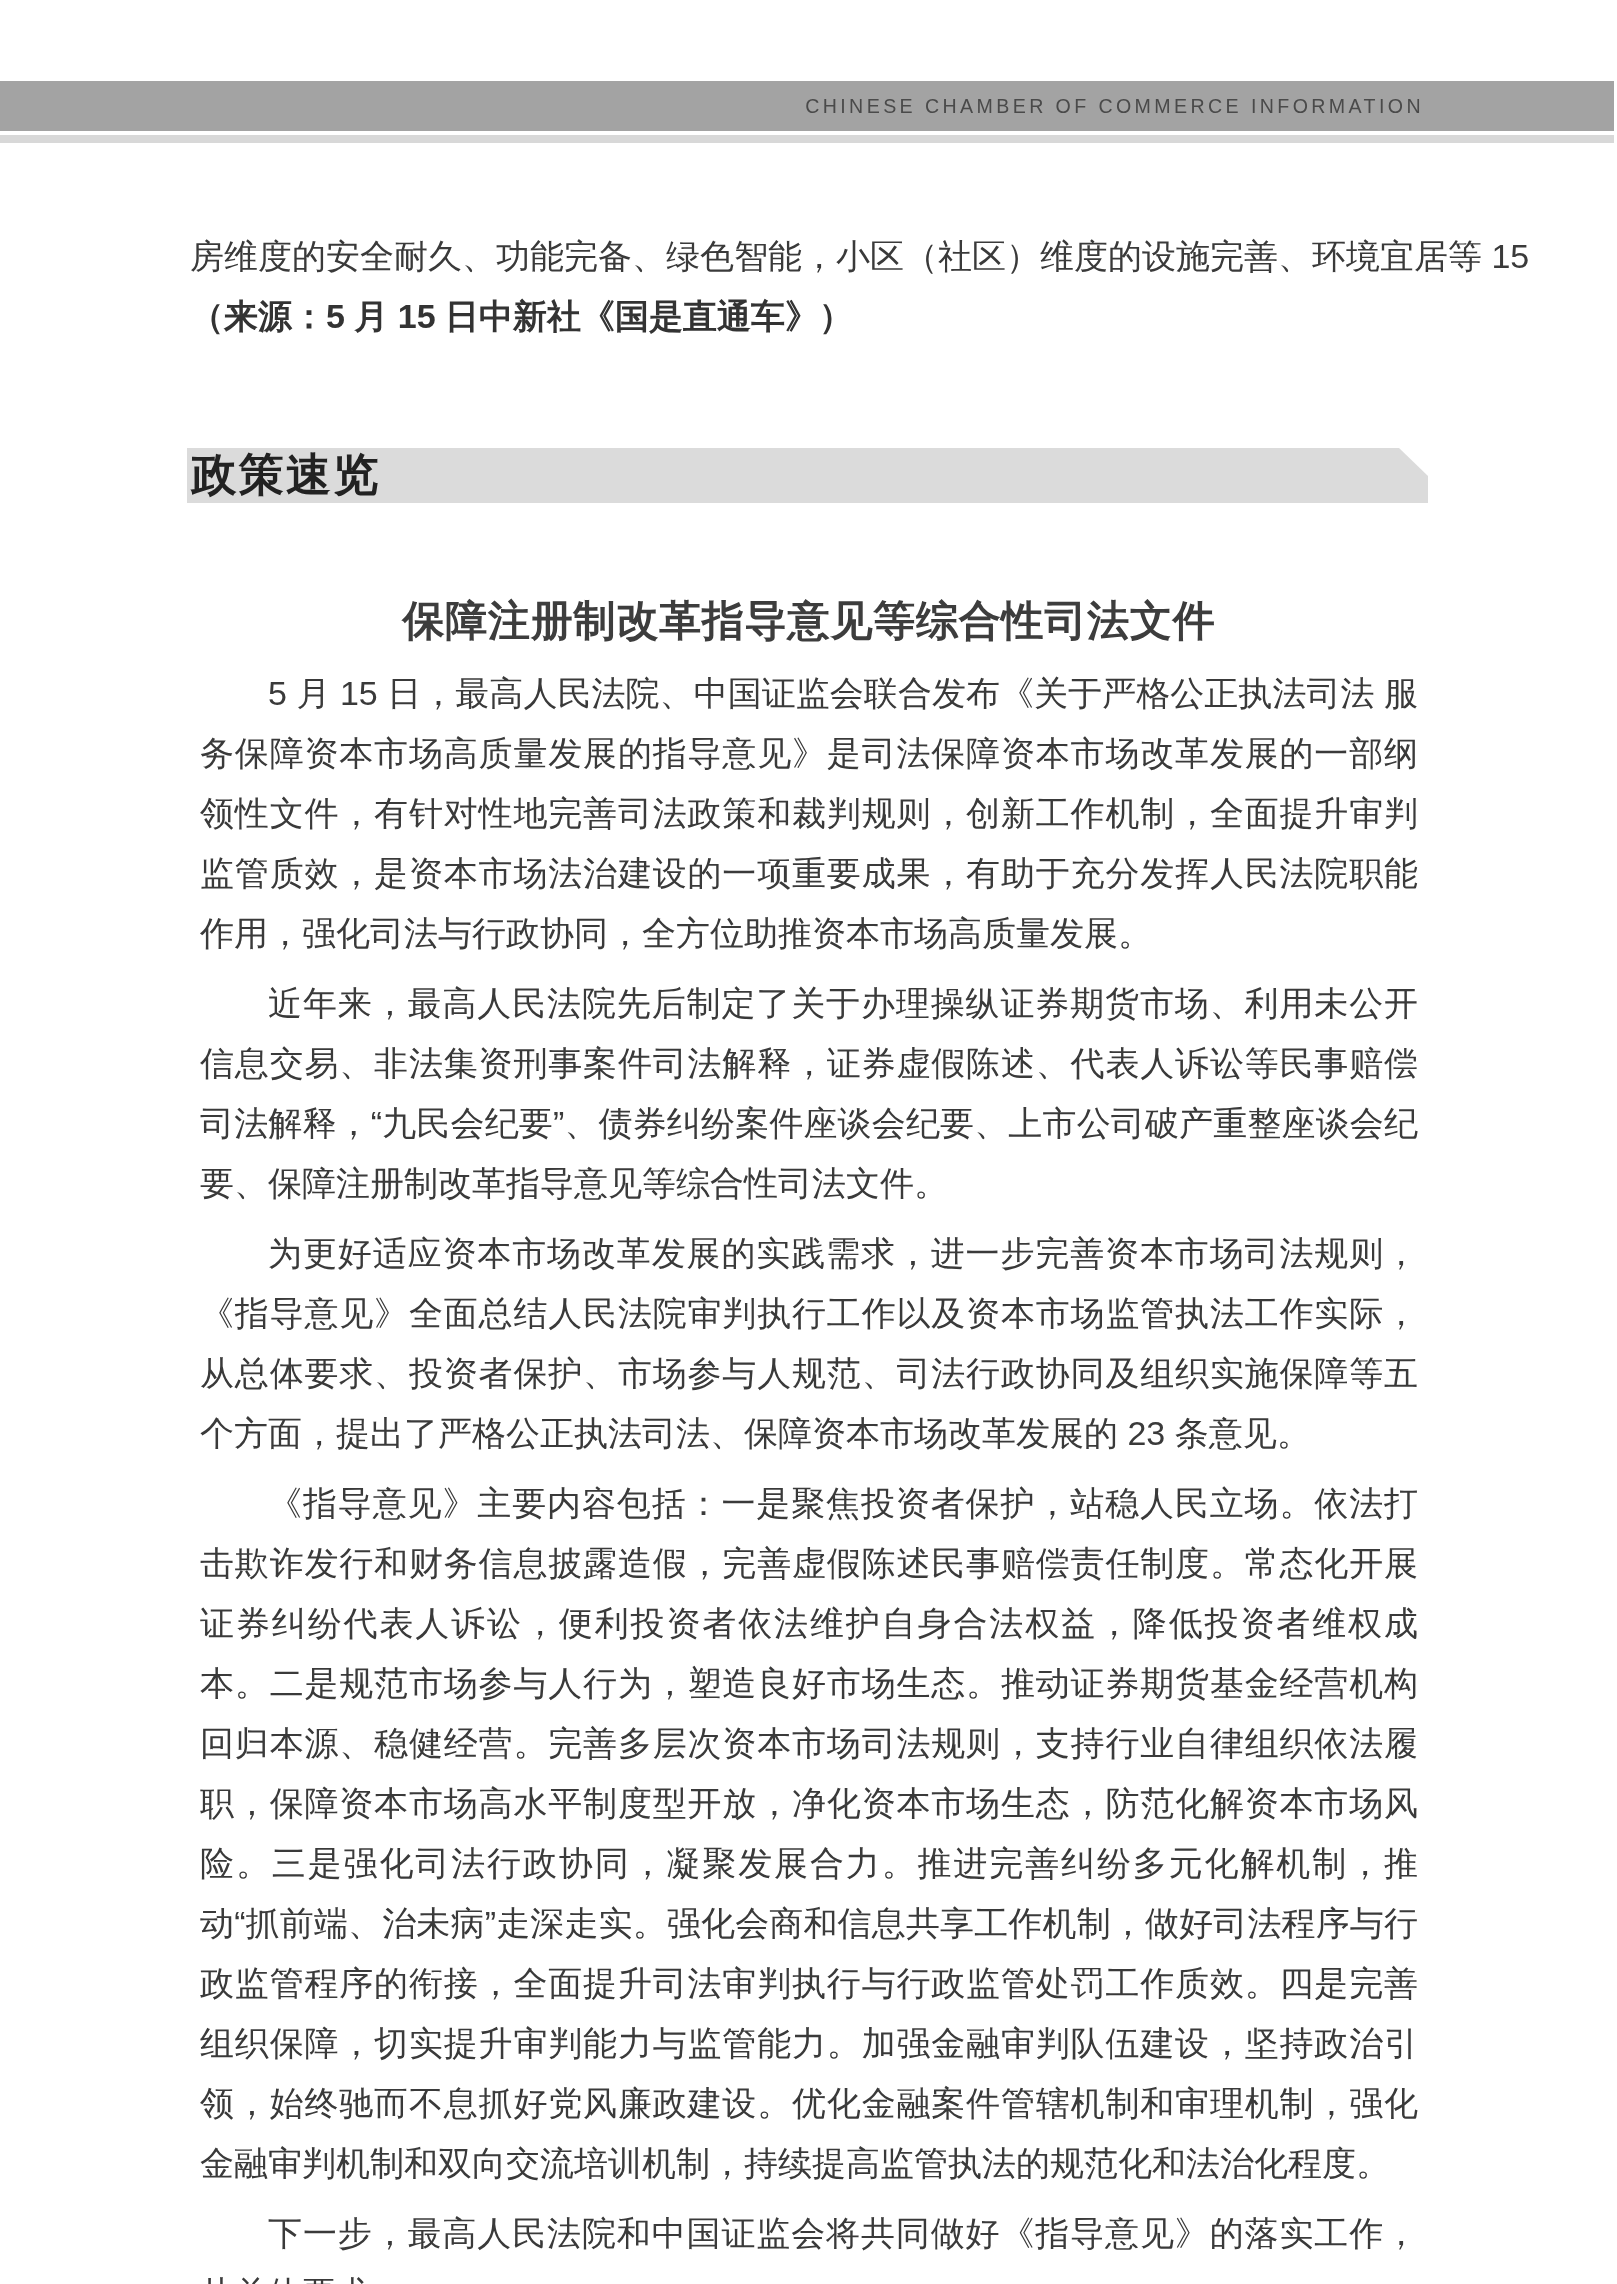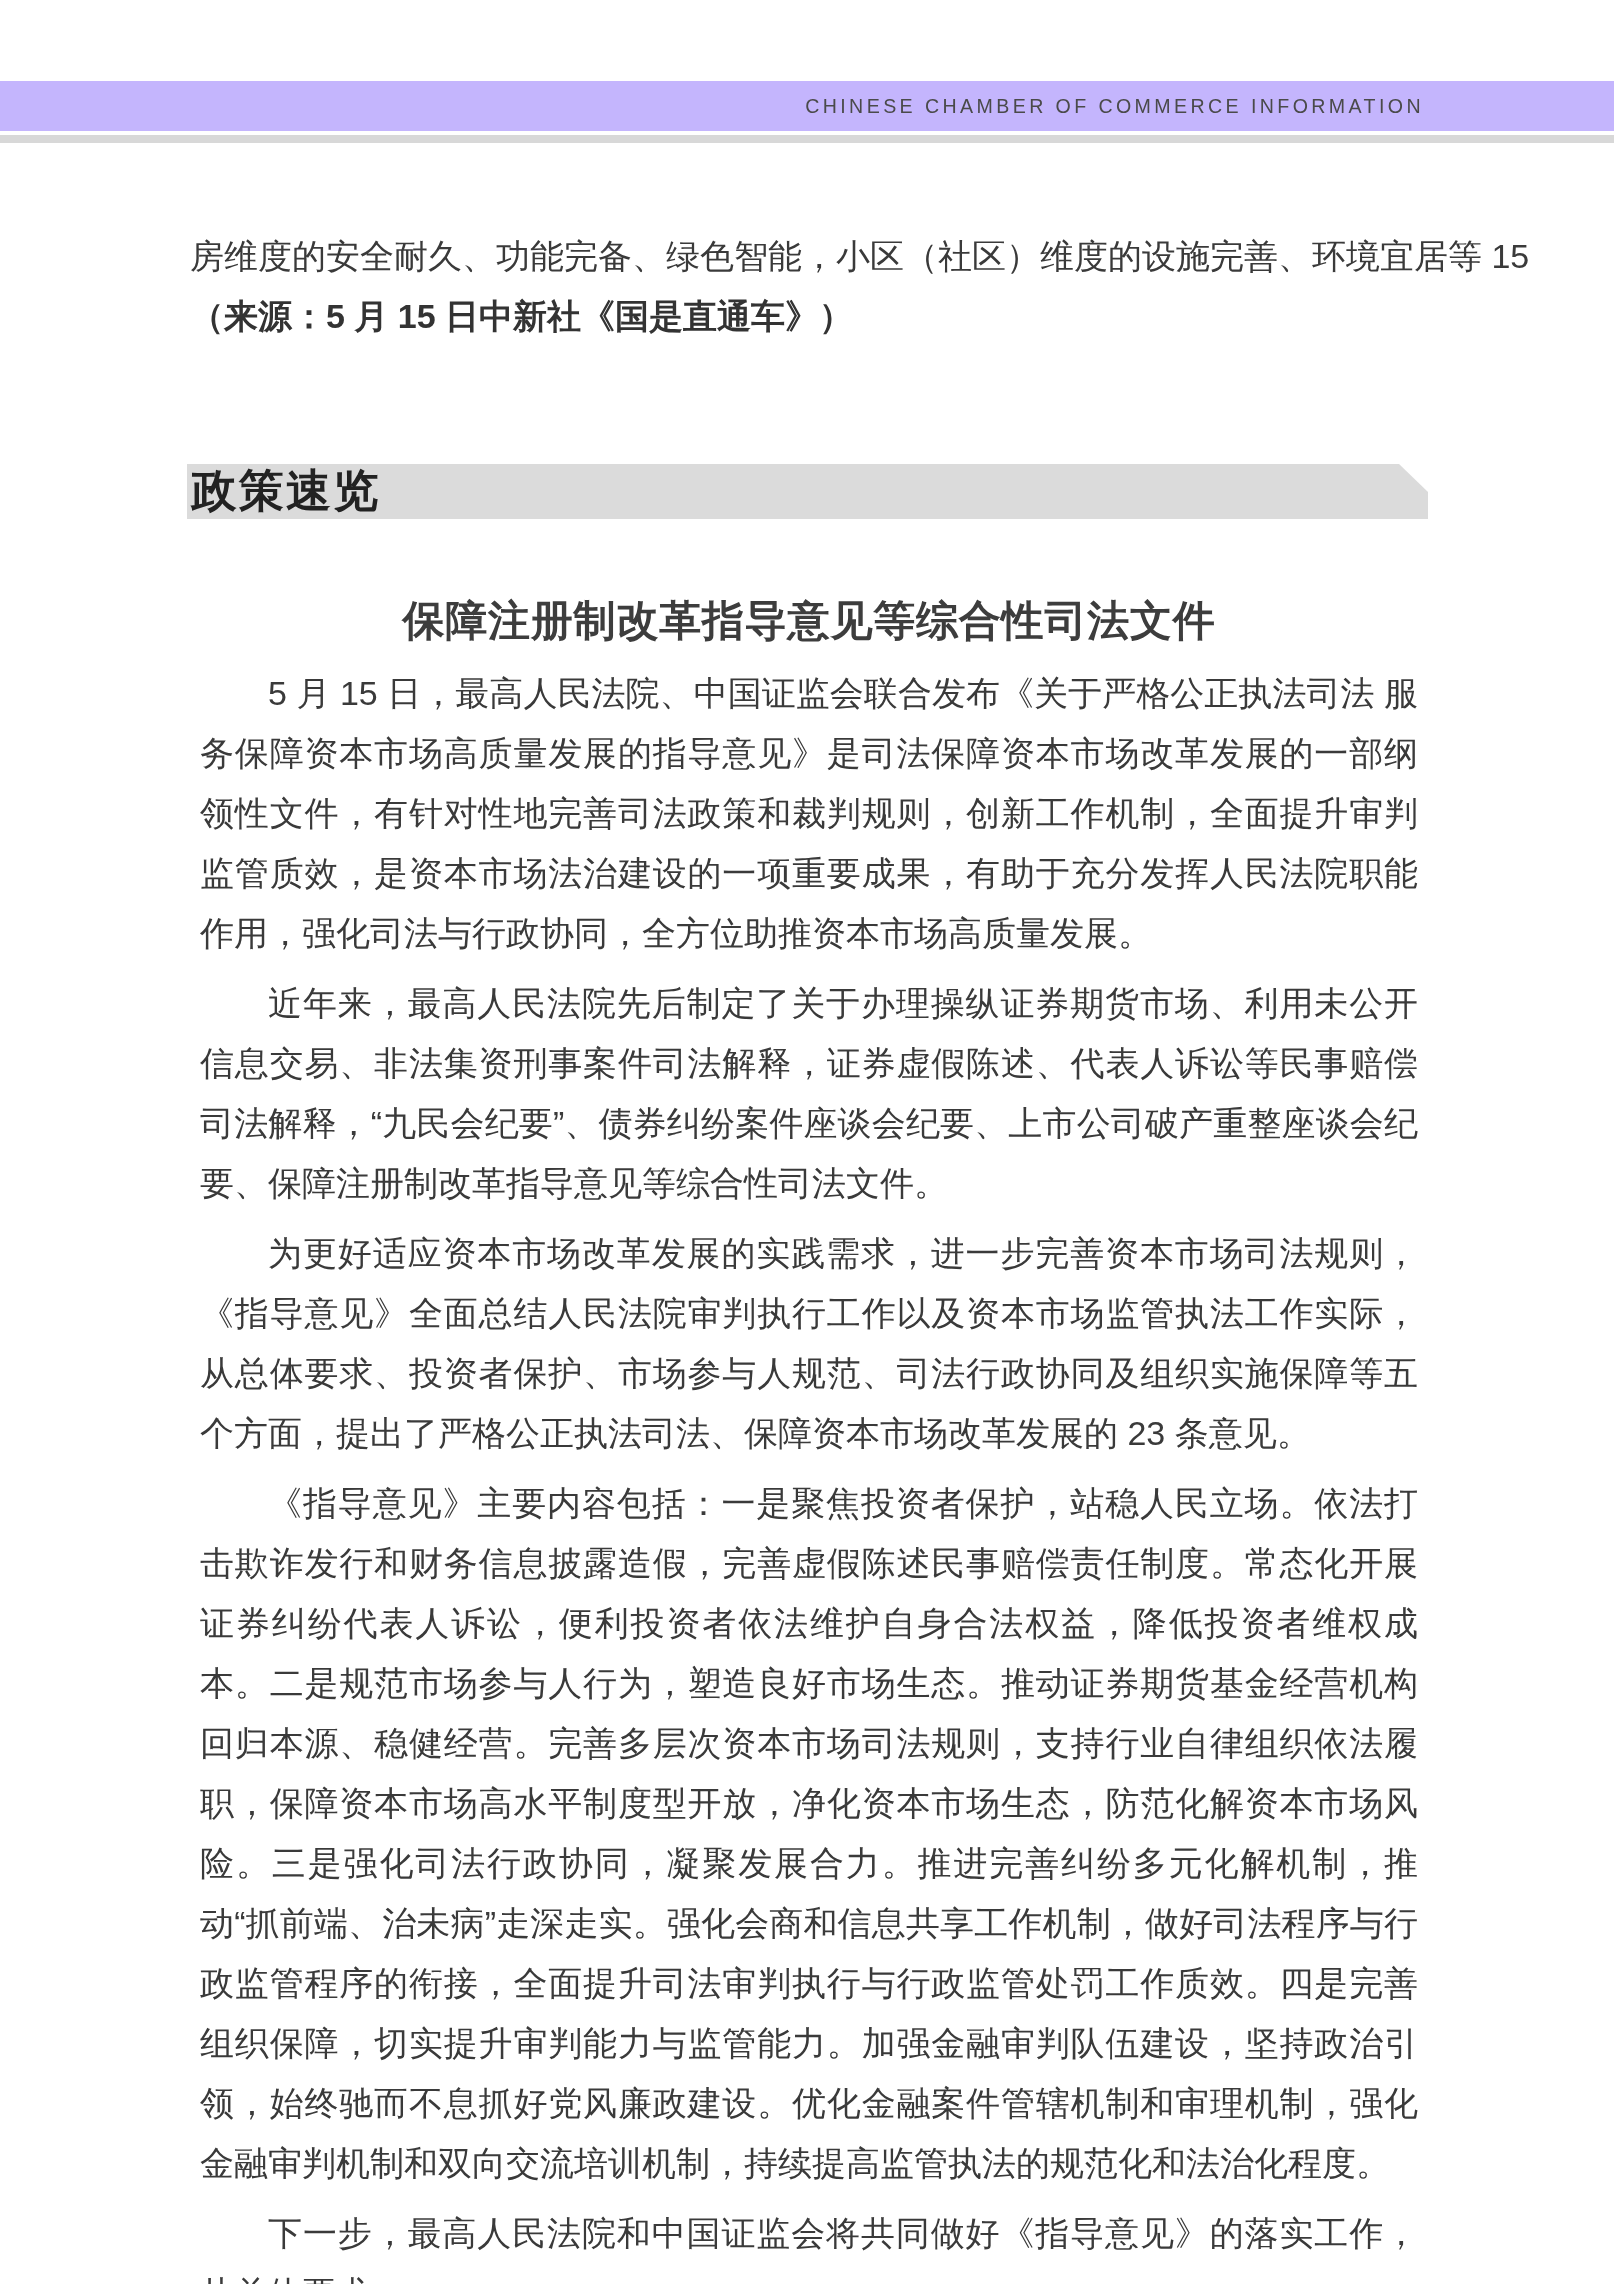--- a/index.html
+++ b/index.html
@@ -17,21 +17,21 @@
     color: #3a3a3a;
   }
 
   
   .header-bar {
     position: absolute;
     top: 81px;
     left: 0;
     width: 1614px;
     height: 50px;
-    background: #c4b5fd;
+    background: #a3a3a3;
     display: flex;
     align-items: center;
     justify-content: flex-end;
     box-sizing: border-box;
     padding-right: 190px;
   }
   .header-bar .strip-text {
     font-size: 19.6px;
     letter-spacing: 3.4px;
     color: #4a4a4a;
@@ -69,21 +69,21 @@
   }
   .intro .source-ref {
     font-weight: 700;
     color: #333333;
     text-align: right;
   }
 
   
   .section-banner {
     position: absolute;
-    top: 464px;
+    top: 448px;
     left: 187px;
     width: 1241px;
     height: 55px;
     background: #dbdbdb;
     clip-path: polygon(0 0, calc(100% - 29px) 0, 100% 28px, 100% 100%, 0 100%);
     filter: drop-shadow(1.5px 1.5px 0.8px rgba(0,0,0,0.18));
     display: flex;
     align-items: center;
   }
   .section-banner .banner-label {

